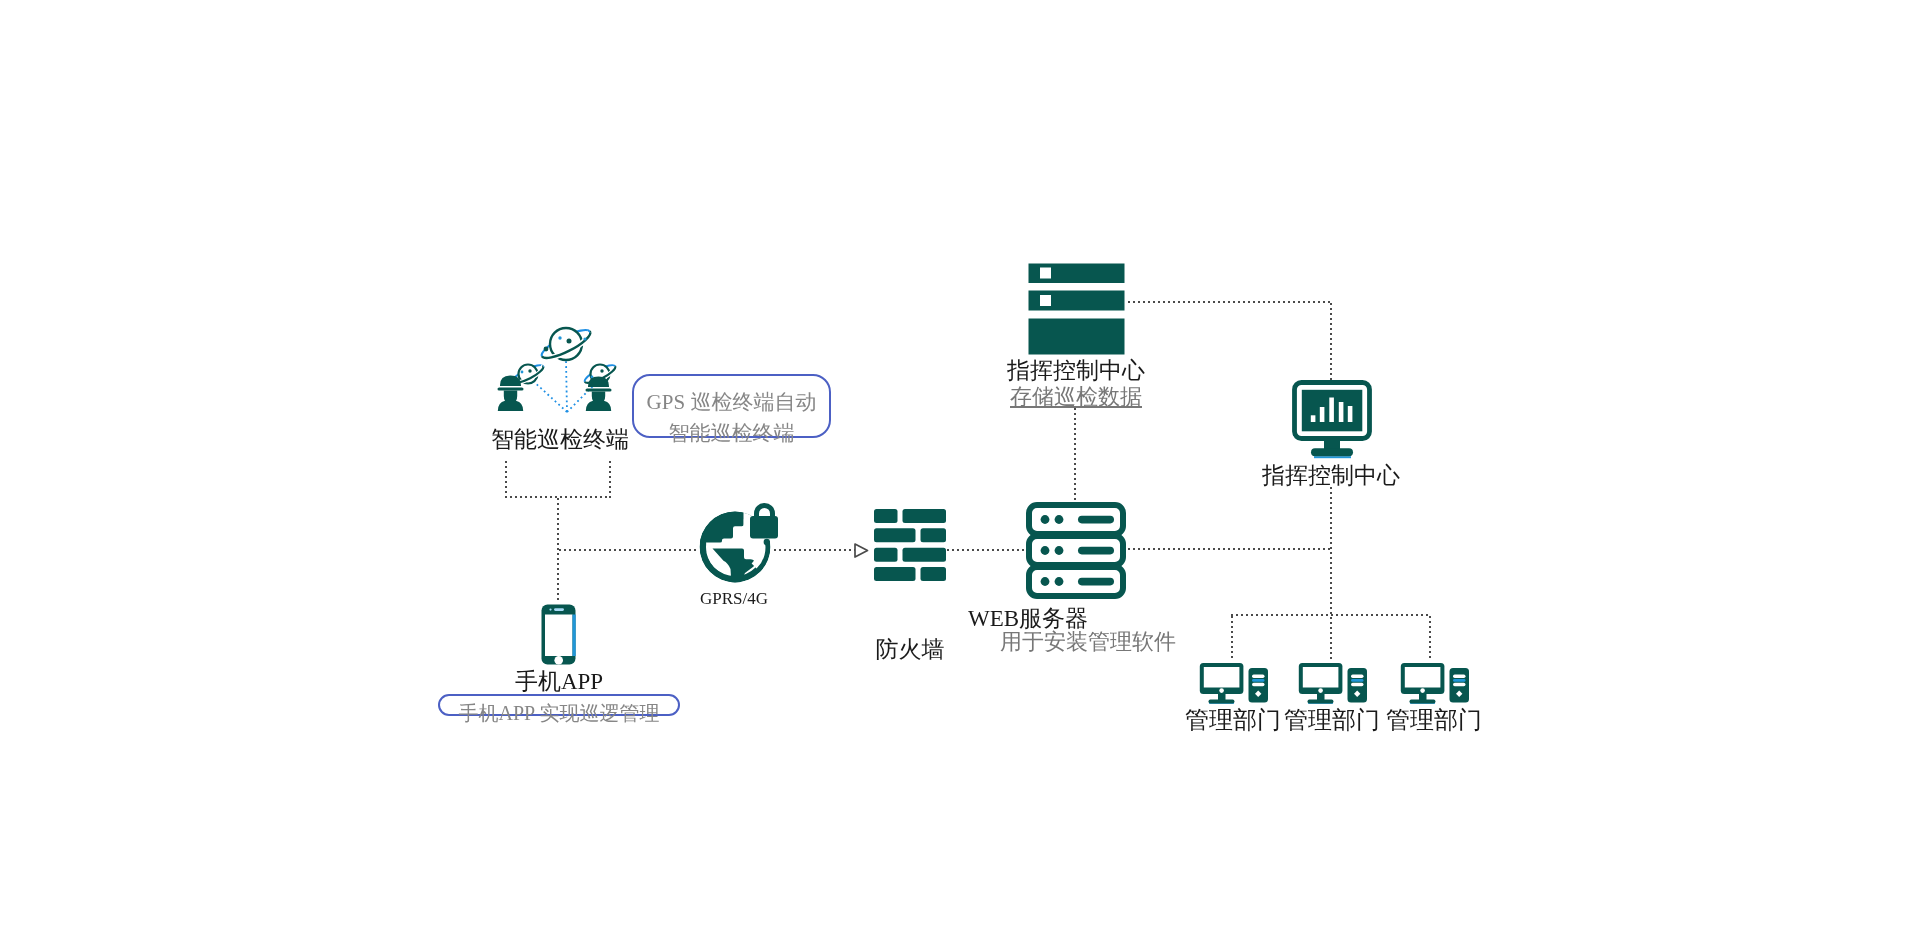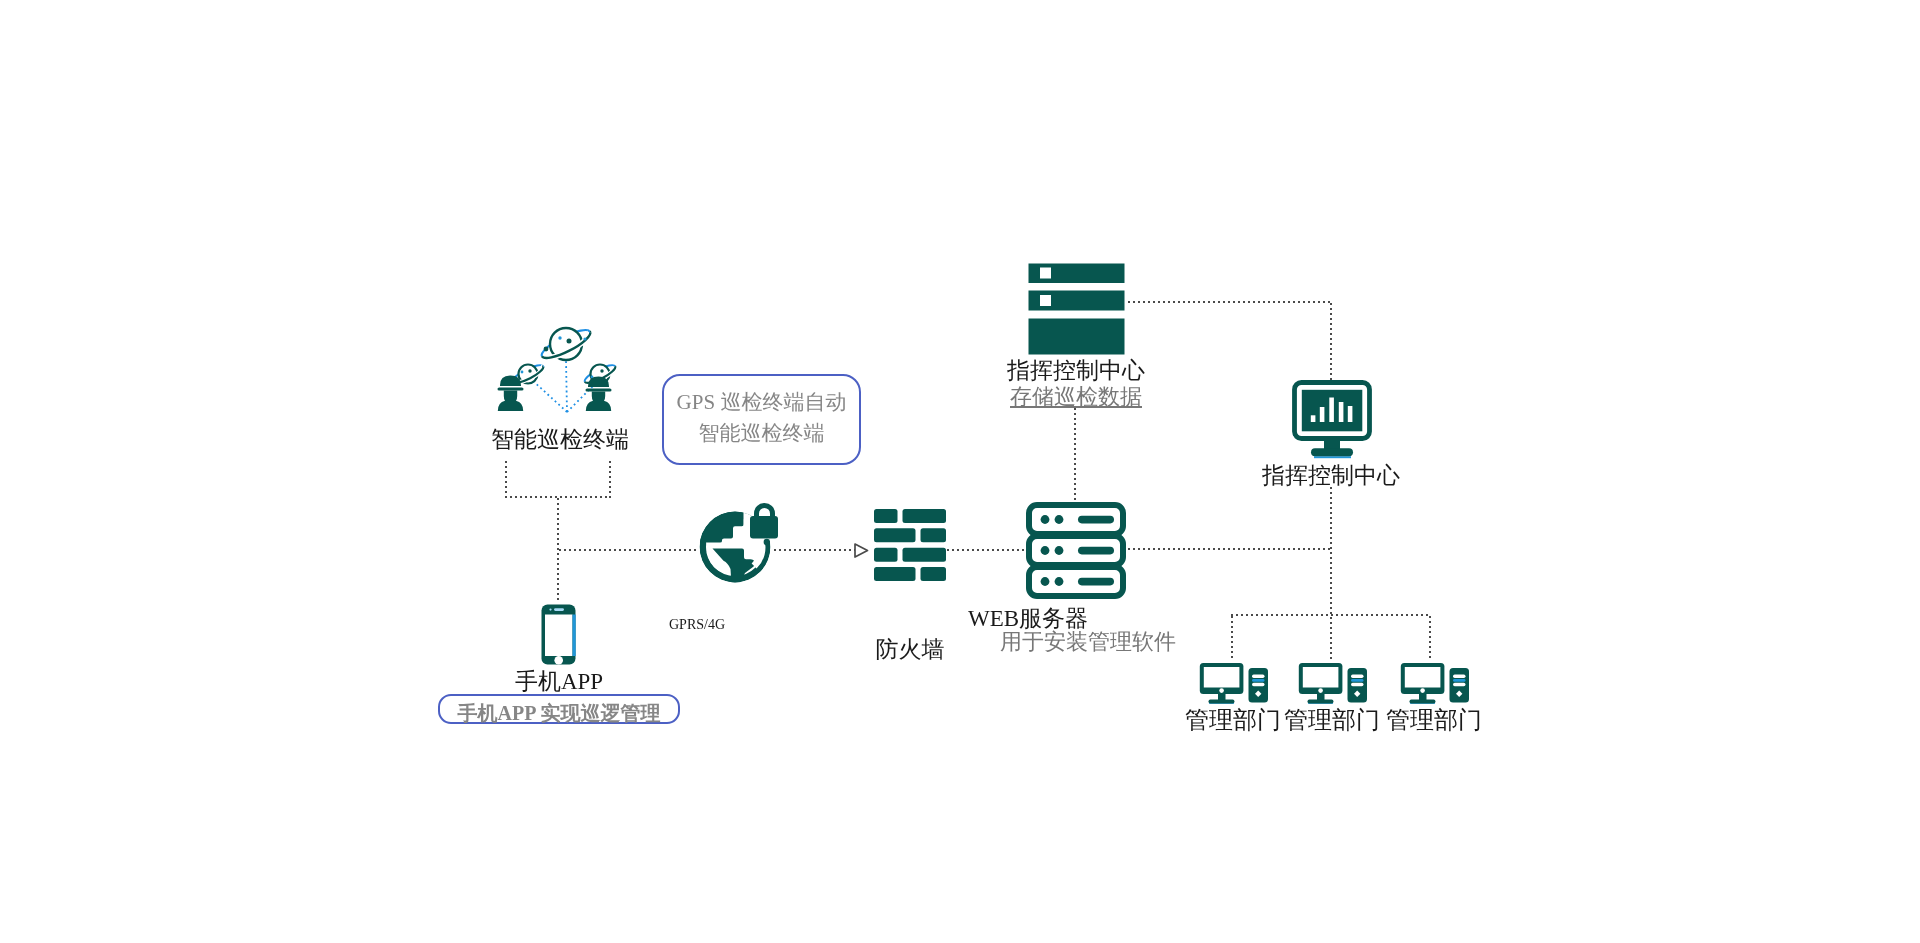--- a/index.html
+++ b/index.html
@@ -111,36 +111,36 @@
     </g>
 
     <g transform="translate(105,57)">
       <path class="ft" d="M3,11.2 Q3,1.5 13.5,1.5 Q24,1.5 24,11.2 L24,12 L3,12 Z"></path>
       <rect x="0.5" y="13.4" width="26" height="3.2" rx="1.6" class="ft"></rect>
       <path class="ft" d="M0.8,36 Q0.8,27.5 8,25.8 Q6.8,24 6.8,21 L6.8,16.6 L20.2,16.6 L20.2,21 Q20.2,24 19,25.8 Q26.2,27.5 26.2,36 Z"></path>
     </g>
   </svg>
   <div class="lbl" style="left:560px;top:426px;">智能巡检终端</div>
 
-  <div class="callout" style="left:662px;top:374px;width:199px;height:91px;border-radius:18px;font-size:21px;line-height:31px;padding-top:11px;">
+  <div class="callout" style="left:632px;top:374px;width:199px;height:64px;border-radius:18px;font-size:21px;line-height:31px;padding-top:11px;">
     <div>GPS 巡检终端自动</div>
     <div>智能巡检终端</div>
   </div>
 
   <svg class="icon" style="left:540px;top:603px;" width="38" height="64" viewBox="0 0 38 64">
     <rect x="1.5" y="1.5" width="34" height="60" rx="6" class="ft"></rect>
     <rect x="5" y="11.5" width="27.5" height="41.5" class="fw"></rect>
     <rect x="32.5" y="11.5" width="3.2" height="41.5" class="fb"></rect>
     <rect x="14" y="5.2" width="10" height="2.8" rx="1.4" class="flb"></rect>
     <circle cx="10.5" cy="6.6" r="1.1" class="flb"></circle>
     <circle cx="18.7" cy="57.3" r="4.3" class="fw"></circle>
   </svg>
   <div class="lbl" style="left:559px;top:668px;">手机APP</div>
 
-  <div class="callout" style="left:438px;top:694px;width:242px;height:30px;border-radius:13px;font-size:20px;line-height:35px;font-weight:bold;">
+  <div class="callout" style="left:438px;top:694px;width:242px;height:22px;border-radius:13px;font-size:20px;line-height:35px;">
     <div>手机APP 实现巡逻管理</div>
   </div>
 
   <svg class="icon" style="left:697px;top:500px;" width="84" height="84" viewBox="0 0 84 84">
     <defs>
       <clipPath id="globeclip">
           <circle cx="38" cy="47" r="35.5"></circle>
         </clipPath>
     </defs>
     <g clip-path="url(#globeclip)">
@@ -161,21 +161,21 @@
       <rect x="46.5" y="-6" width="44" height="47" class="fw"></rect>
 
       <circle cx="69.8" cy="42" r="3.2" class="ft"></circle>
     </g>
 
     <g>
       <path class="nf st" stroke-width="5" d="M59.5,17 L59.5,13.5 A8,8 0 0 1 75.5,13.5 L75.5,17"></path>
       <rect x="53" y="16" width="28" height="22.5" rx="3" class="ft"></rect>
     </g>
   </svg>
-  <div class="lbl" style="left:697px;top:589px;font-size:14px;margin-top:28px;">GPRS/4G</div>
+  <div class="lbl" style="left:734px;top:589px;font-size:17px;">GPRS/4G</div>
 
   <svg class="icon" style="left:874px;top:509px;" width="72" height="72" viewBox="0 0 72 72">
     <g class="ft">
       <rect x="0" y="0" width="23.5" height="14" rx="2.5"></rect>
       <rect x="28.5" y="0" width="43.5" height="14" rx="2.5"></rect>
       <rect x="0" y="19.3" width="41.5" height="14" rx="2.5"></rect>
       <rect x="46.5" y="19.3" width="25.5" height="14" rx="2.5"></rect>
       <rect x="0" y="38.7" width="23.5" height="14" rx="2.5"></rect>
       <rect x="28.5" y="38.7" width="43.5" height="14" rx="2.5"></rect>
       <rect x="0" y="58" width="41.5" height="14" rx="2.5"></rect>

